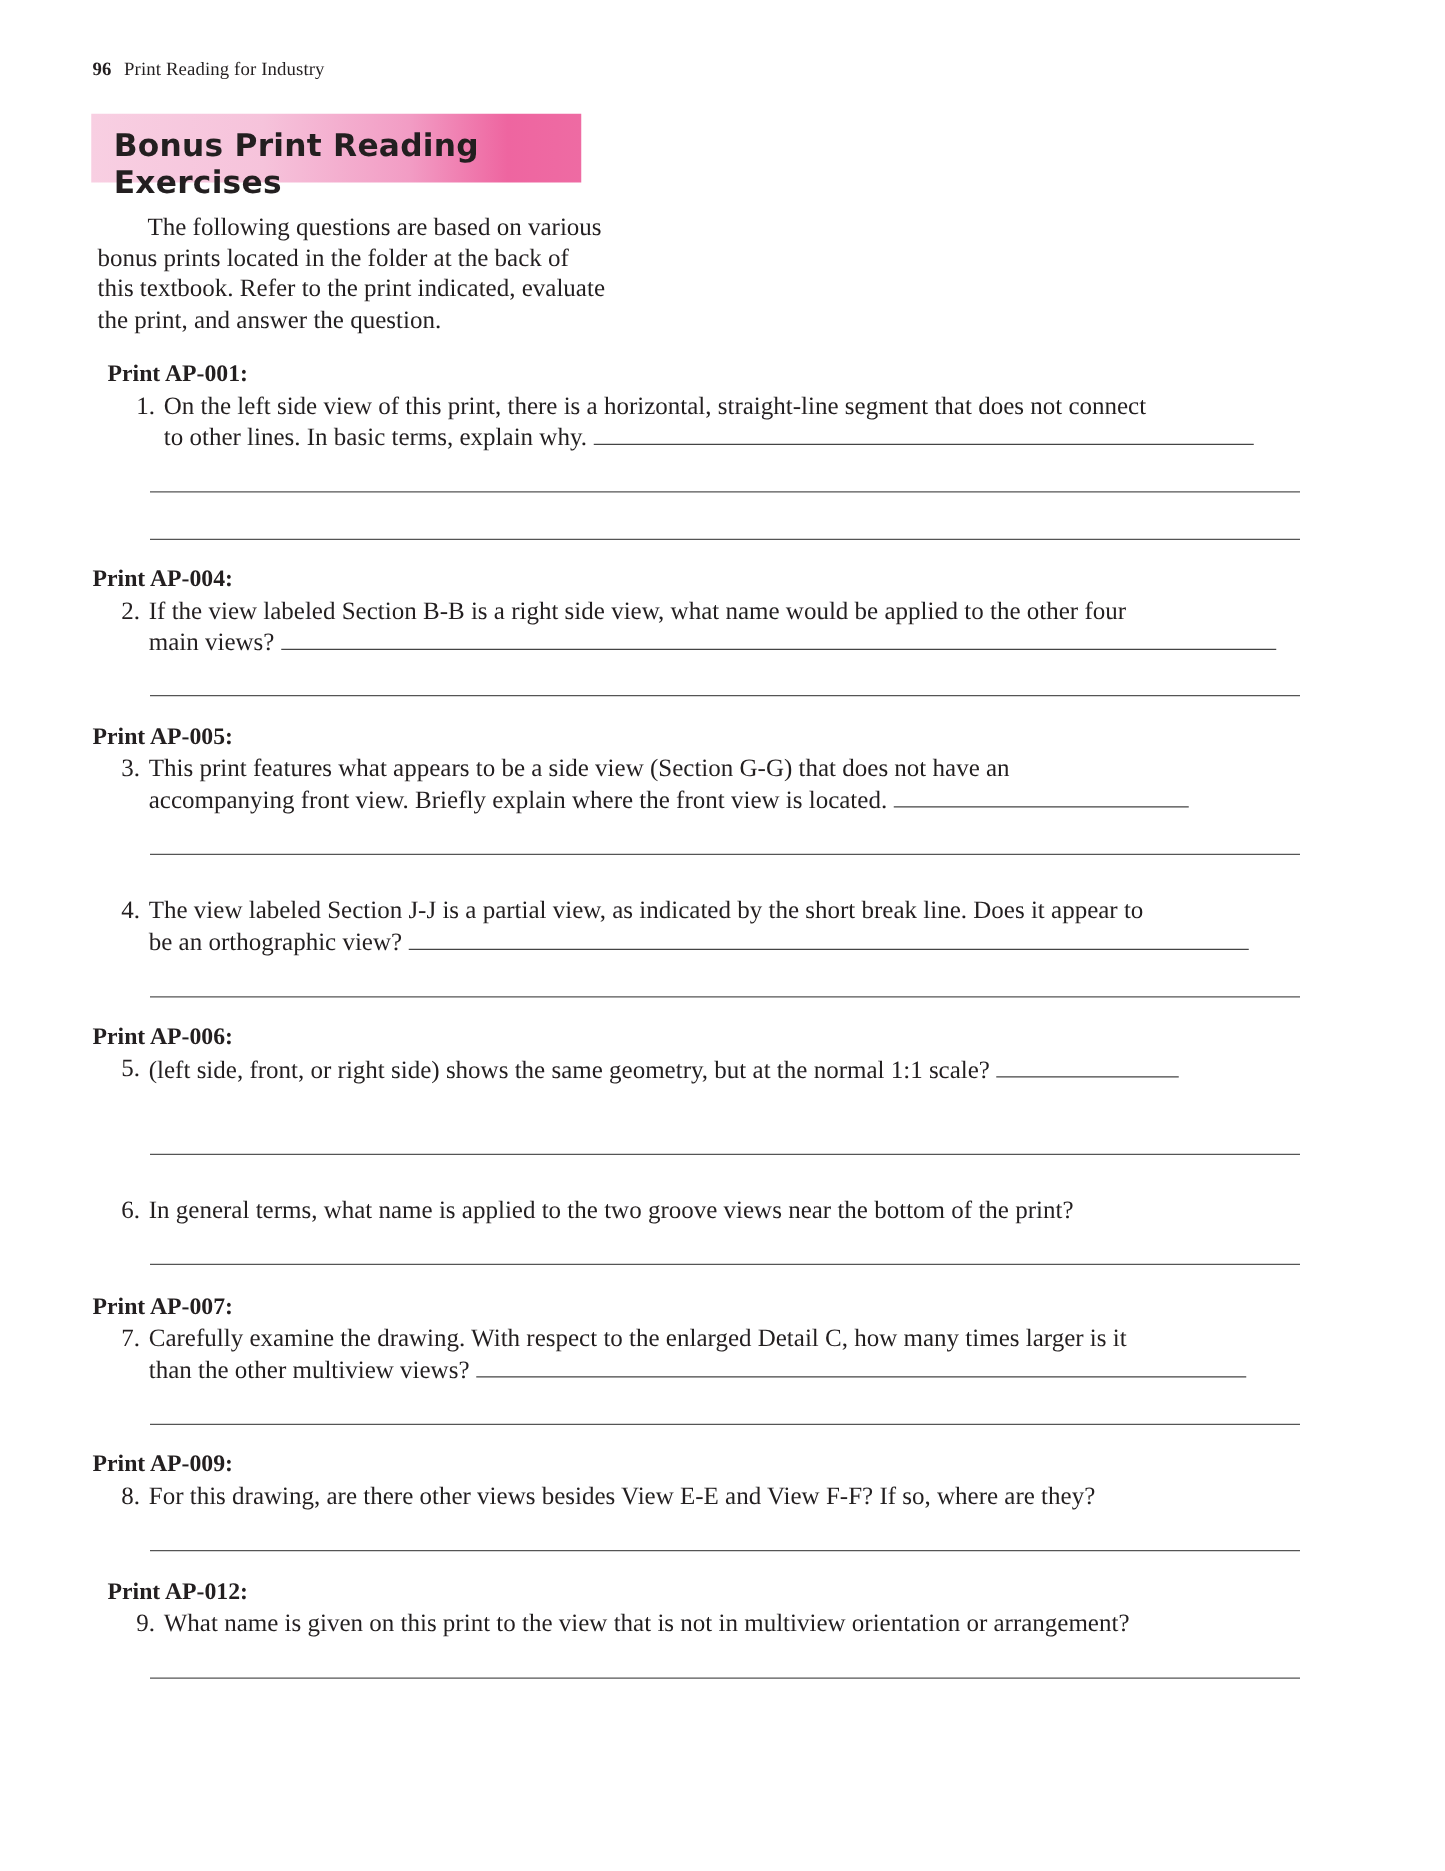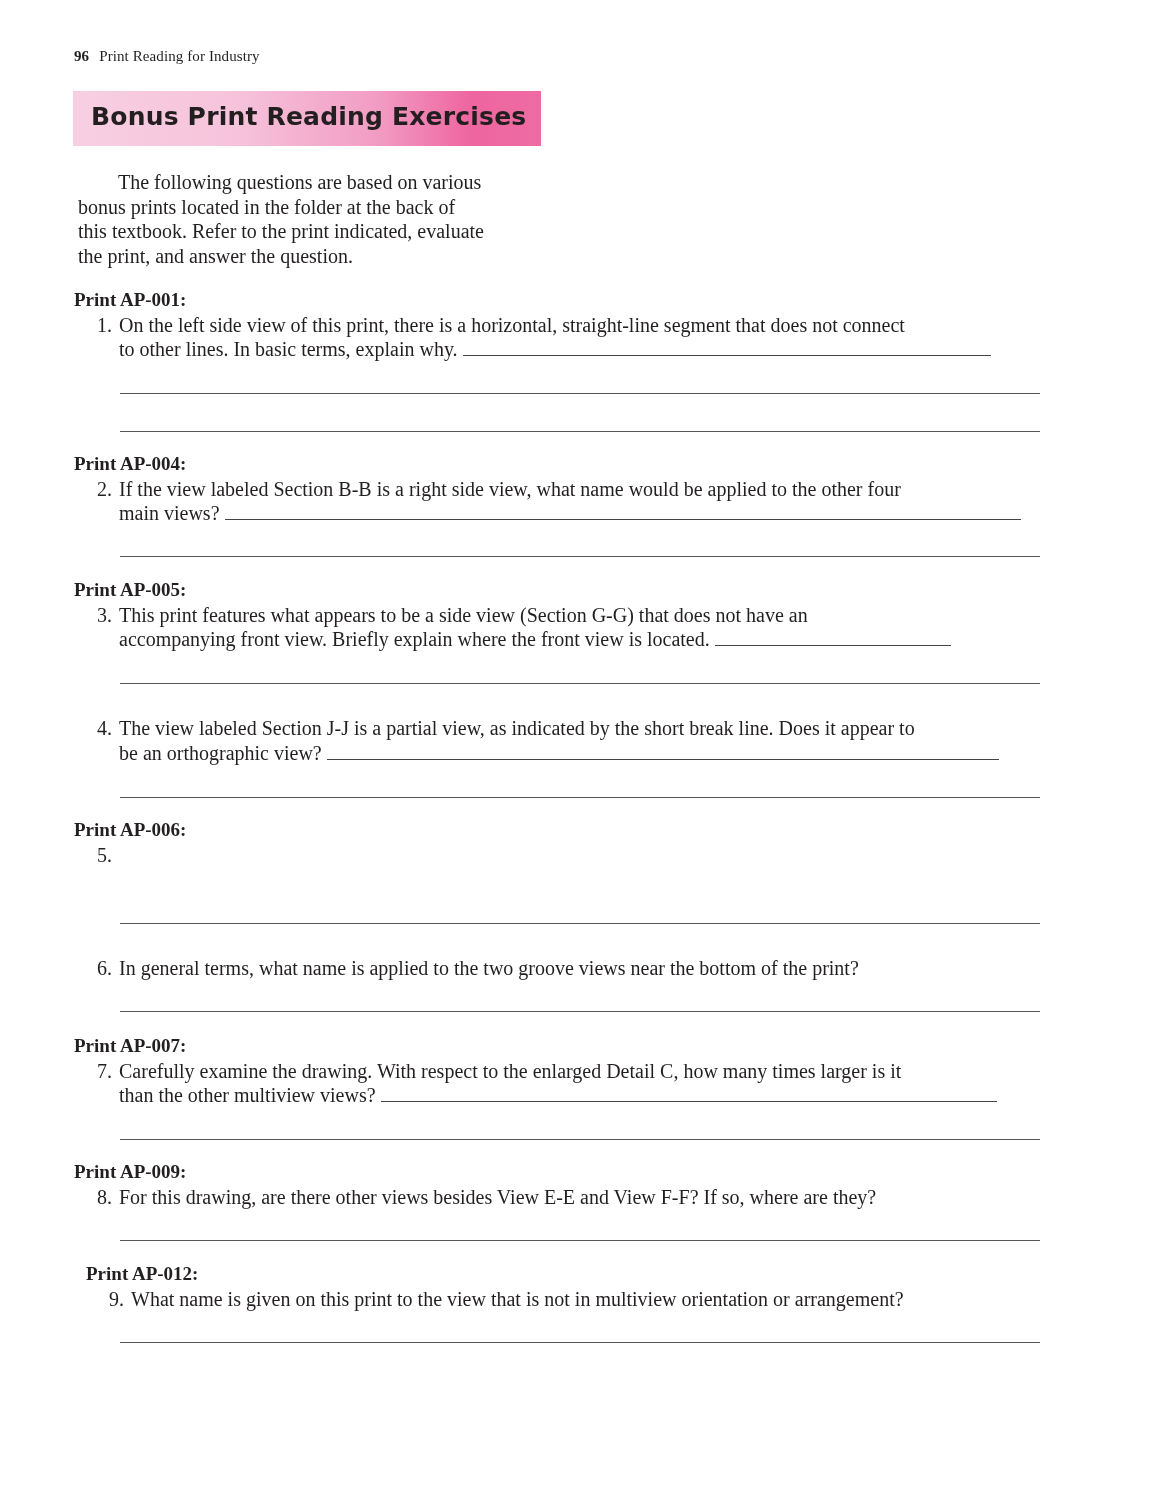--- a/index.html
+++ b/index.html
@@ -16,21 +16,21 @@
       left: 74px;
       top: 48px;
       font-size: 15px;
       letter-spacing: 0.1px;
     }
     .running-head .pg { font-weight: bold; margin-right: 10px; }
     .banner {
       position: absolute;
       left: 73px;
       top: 91px;
-      width: 468px;
+      width: 392px;
       height: 55px;
       background: linear-gradient(90deg, #f8cfe2 0%, #f6c3db 35%, #f29cc4 65%, #ee65a0 85%, #ee6ba3 100%);
       text-decoration: underline;
     }
     .banner h1 {
       margin: 0;
       position: absolute;
       left: 18px;
       top: 11px;
       font-family: "DejaVu Sans", "Liberation Sans", sans-serif;
@@ -91,21 +91,21 @@
   <h1>Bonus Print Reading Exercises</h1>
 </div>
 
 <div class="intro">
   <div><span class="indent"></span><span>The following questions are based on various</span></div>
   <div>bonus prints located in the folder at the back of</div>
   <div>this textbook. Refer to the print indicated, evaluate</div>
   <div>the print, and answer the question.</div>
 </div>
 
-<div class="q-block" style="top:288px;">
+<div class="q-block" style="top:288px;margin-left:12px;">
   <div class="print-label">Print AP-001:</div>
   <div class="question">
     <span class="num">1.</span>
     <div>On the left side view of this print, there is a horizontal, straight-line segment that does not connect</div>
     <div><span>to other lines. In basic terms, explain why.</span> <span class="inline-line" style="width:528px;"></span></div>
   </div>
 </div>
 <div class="rule" style="top:393px;"></div>
 <div class="rule" style="top:431px;"></div>
 
@@ -135,20 +135,21 @@
     <div>The view labeled Section J-J is a partial view, as indicated by the short break line. Does it appear to</div>
     <div><span>be an orthographic view?</span> <span class="inline-line" style="width:672px;"></span></div>
   </div>
 </div>
 <div class="rule" style="top:797px;"></div>
 
 <div class="q-block" style="top:818px;">
   <div class="print-label">Print AP-006:</div>
   <div class="question">
     <span class="num">5.</span>
+    <div><span>(left side, front, or right side) shows the same geometry, but at the normal 1:1 scale?</span> <span class="inline-line" style="width:146px;"></span></div>
   </div>
 </div>
 <div class="rule" style="top:923px;"></div>
 
 <div class="q-block" style="top:956px;">
   <div class="question">
     <span class="num">6.</span>
     <div>In general terms, what name is applied to the two groove views near the bottom of the print?</div>
   </div>
 </div>

